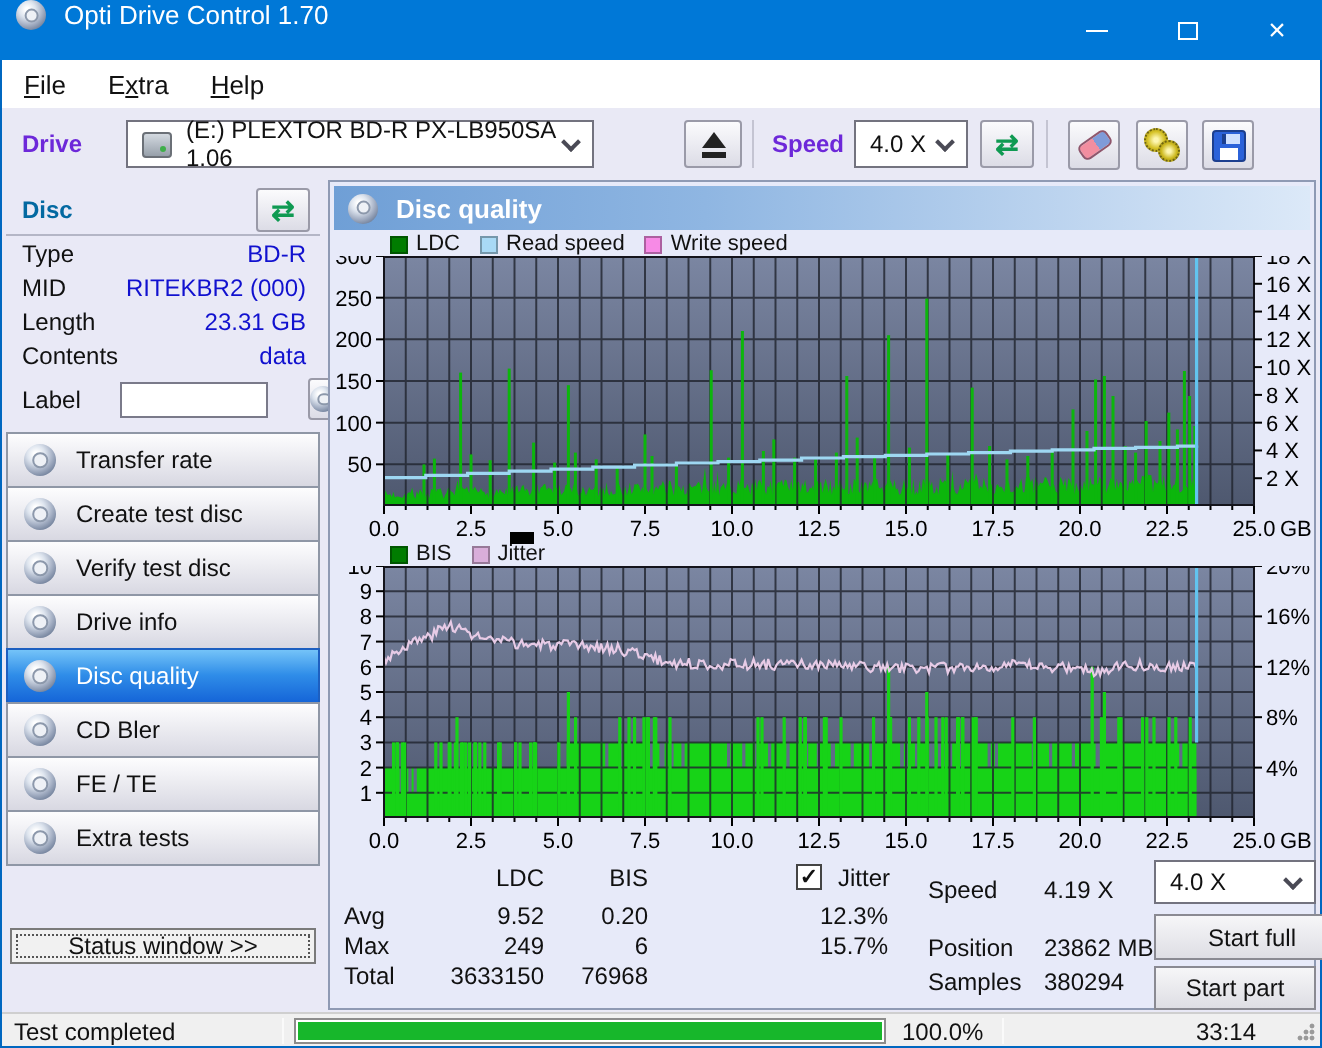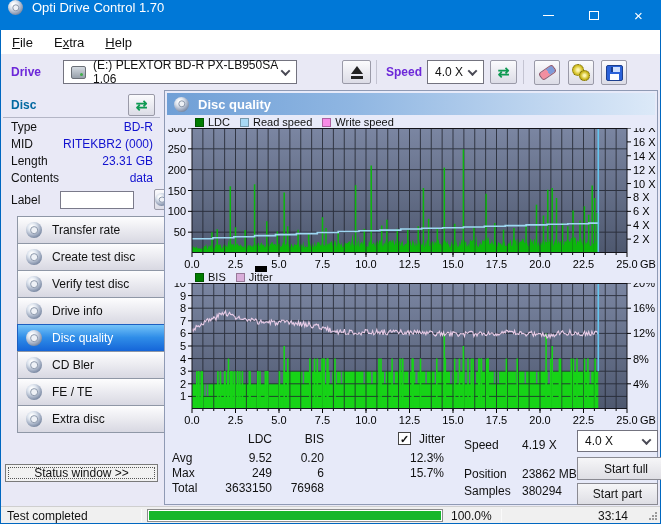--- a/index.html
+++ b/index.html
@@ -60,21 +60,21 @@
   .disc-head{height:26px;display:flex;align-items:center;padding-left:8px;border-bottom:1px solid #b4b6c6;}
   .disc-head .t{font-size:12px;font-weight:bold;color:#0369a1;}
   .disc-head .tbtn{position:static;margin-left:auto;margin-right:5px;width:27px;height:22px;}
   .field-row{height:17px;display:flex;justify-content:space-between;align-items:center;padding:0 7px 0 8px;font-size:12px;}
   .field-row .fl{color:#111;}
   .bluev{color:#1111cf;}
   .label-row{display:flex;align-items:center;gap:20px;padding:3px 4px 0 8px;font-size:12px;color:#111;}
   .label-row input{width:74px;height:18px;border:1px solid #7a7a8a;font-size:12px;padding:0 3px;background:#fff;
                    font-family:"Liberation Sans",sans-serif;}
   .label-row .tbtn{position:static;width:26px;height:21px;}
-  .nav{position:absolute;left:16px;top:127px;width:157px;}
+  .nav{position:absolute;left:2px;top:127px;width:157px;}
   .nav-btn{height:28px;margin-top:-1px;display:flex;align-items:center;gap:10px;padding-left:8px;
            background:linear-gradient(#fdfdfe,#d8d8e2);border:1px solid #8f97a6;font-size:12px;color:#111;}
   .nav-btn.active{background:linear-gradient(#74c3f8 0%,#2f8de8 48%,#1565d8 100%);color:#fff;border-color:#1d5fc0;}
   .status-btn{position:absolute;left:4px;top:374px;width:153px;height:18px;background:#f1f1f1;
               border:1px solid #7a7a7a;outline:1px dotted #555;outline-offset:-4px;font-size:12px;color:#111;
               font-family:"Liberation Sans",sans-serif;text-align:center;line-height:15px;}
   
   .chart-panel{position:absolute;left:163px;top:0;width:494px;height:415px;background:#e7eaf9;border:1px solid #8f9ab4;}
   .panel-head{position:absolute;left:2px;top:2px;right:2px;height:22px;color:#fff;font-weight:bold;font-size:13px;
               display:flex;align-items:center;gap:9px;padding-left:7px;
@@ -226,21 +226,21 @@
           <div class="nav-btn">
             <span class="disc-icon"></span>
             <span>CD Bler</span>
           </div>
           <div class="nav-btn">
             <span class="disc-icon"></span>
             <span>FE / TE</span>
           </div>
           <div class="nav-btn">
             <span class="disc-icon"></span>
-            <span>Extra disc</span>
+            <span>Extra tests</span>
           </div>
         </div>
       <button class="status-btn">Status window &gt;&gt;</button>
     </div>
 
     <div class="chart-panel">
       <div class="panel-head">
         <span class="disc-icon sm"></span>
         <span>Disc quality</span>
       </div>

